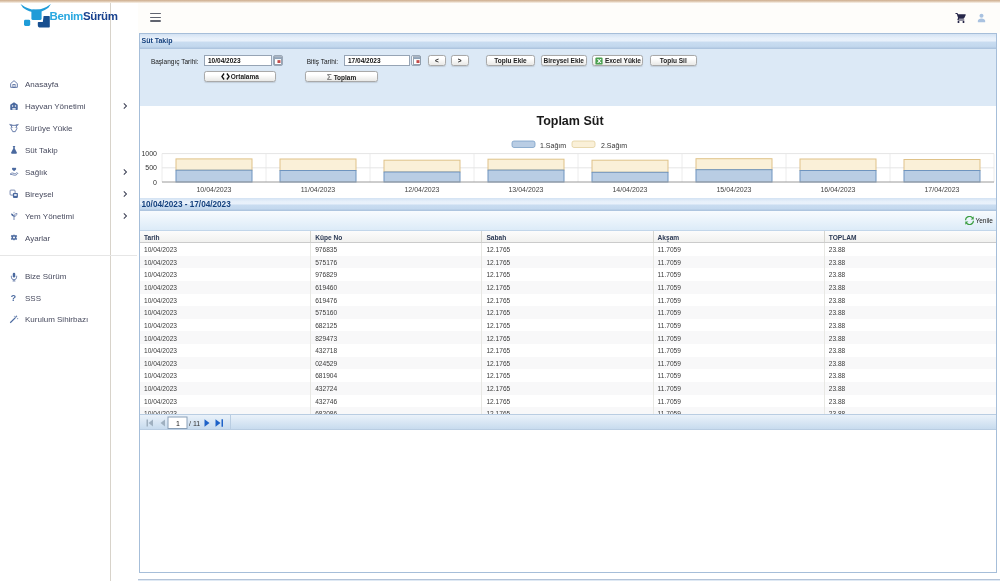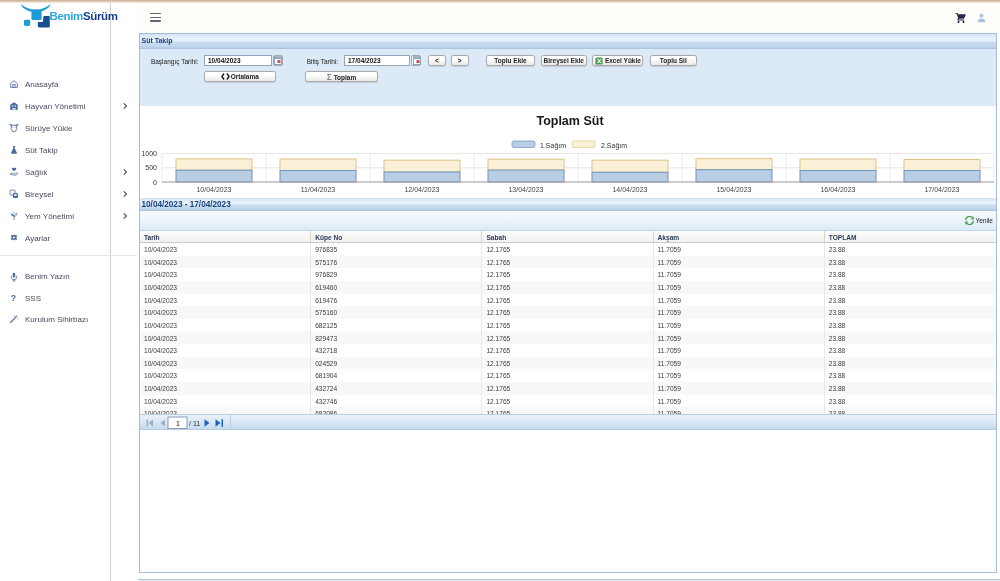--- a/index.html
+++ b/index.html
@@ -128,21 +128,21 @@
           </svg>
           <span>Ayarlar</span>
         </div>
         <div class="sep"></div>
         <div class="mi g2">
           <svg viewBox="0 0 12 12">
             <rect x="4.5" y="1" width="3" height="5.5" rx="1.5" fill="#4a699f"></rect>
             <path d="M2.8 4.5v1.6a3.2 3.2 0 0 0 6.4 0V4.5" fill="none" stroke="#4c649a" stroke-width="0.9"></path>
             <path d="M6 9.3v1.5M4.3 10.8h3.4" stroke="#4c649a" stroke-width="0.9"></path>
           </svg>
-          <span>Benim Yazın</span>
+          <span>Bize Sürüm</span>
         </div>
         <div class="mi g2">
           <svg viewBox="0 0 12 12">
             <text x="2" y="10" font-size="10.5" font-weight="bold" fill="#4a699f">?</text>
           </svg>
           <span>SSS</span>
         </div>
         <div class="mi g2">
           <svg viewBox="0 0 12 12">
             <path d="M1.5 10.5L8 4" stroke="#4a699f" stroke-width="1.4"></path>

